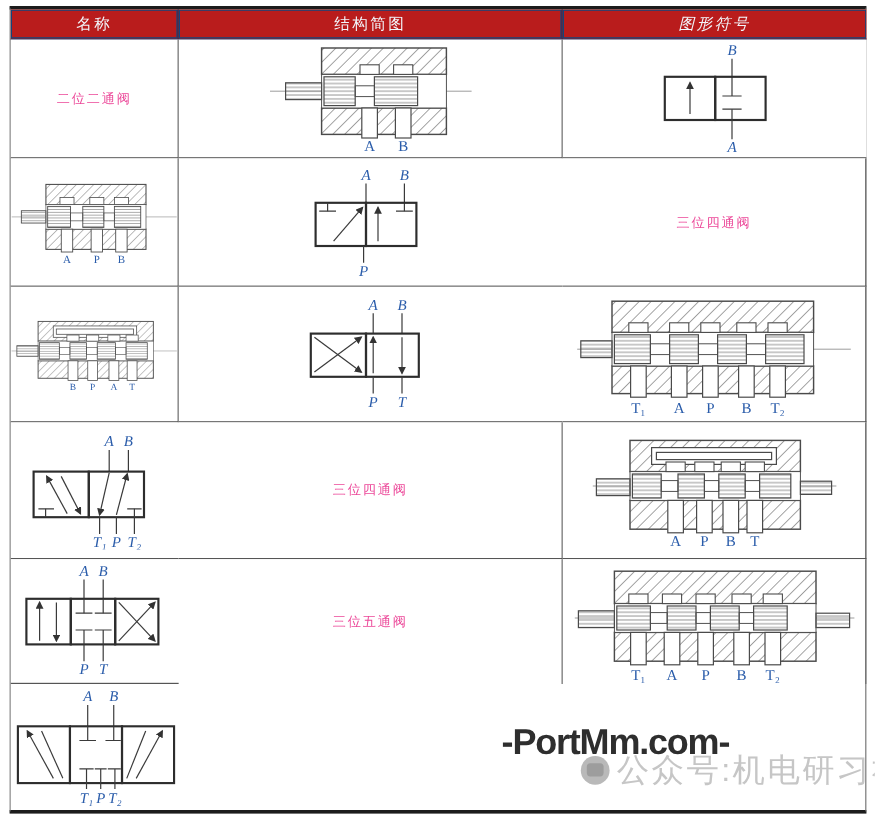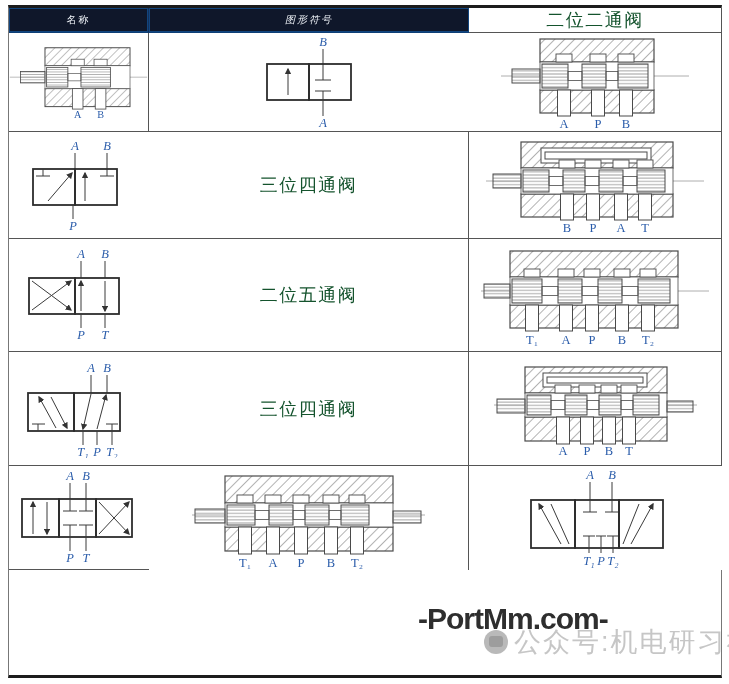--- a/index.html
+++ b/index.html
@@ -17,27 +17,27 @@
     box-sizing:border-box;
   }
   .cell{
     display:flex;align-items:center;justify-content:center;
     border-right:1px solid #555;border-bottom:1px solid #555;
     box-sizing:border-box;background:#fff;overflow:hidden;
   }
   .cell.last-col{border-right:none;font-style:italic;}
   .cell.last-row{border-bottom:none;}
   .hdr{
-    background:#0f172a;color:#F2F6FB;
-    font-size:10px;letter-spacing:2px;
+    background:#b91c1c;color:#F2F6FB;
+    font-size:13px;letter-spacing:2px;
     border-right:1px solid #12315c;border-bottom:1px solid #0e3f77;
     box-shadow:inset 0 0 0 1px #12457e;
     text-align:right;
   }
-  .rowname{font-size:18px;color:#14532d;letter-spacing:1.5px;}
+  .rowname{font-size:11px;color:#ec4899;letter-spacing:1.5px;}
   svg{display:block;}
   svg text{font-family:"Liberation Serif","DejaVu Serif",serif;fill:#2A5CAA;font-size:12.5px;text-anchor:middle;}
   .sym line,.sym path.flow{stroke:#3a3a3a;stroke-width:1;fill:none;}
   .sym rect{stroke:#2d2d2d;stroke-width:1.8;fill:none;}
   .wm-main{
     position:absolute;left:418px;top:602px;z-index:6;
     font-family:"Liberation Sans","DejaVu Sans",sans-serif;
     font-size:30px;font-weight:bold;color:#2e2e2e;letter-spacing:-1px;white-space:nowrap;
   }
   .wm-badge{
@@ -62,20 +62,23 @@
     <marker id="ah" viewBox="0 0 10 10" refX="8" refY="5" markerWidth="6.5" markerHeight="6.5" orient="auto-start-reverse">
       <path d="M0,0 L10,5 L0,10 z" fill="#333"></path>
     </marker>
   </defs>
 </svg>
 
 <div class="tbl">
 
   <div class="cell hdr">
       <span>名称</span>
+    </div>
+  <div class="cell hdr">
+      <span>结构简图</span>
     </div>
   <div class="cell hdr last-col">
       <span>图形符号</span>
     </div>
 
   <div class="cell rowname">
       <span>二位二通阀</span>
     </div>
   <div class="cell">
     <svg class="struct" viewBox="0 0 170 93" width="170" height="93">
@@ -195,23 +198,20 @@
       <line x1="13" y1="32" x2="52" y2="61" marker-end="url(#ah)"></line>
       <line x1="62" y1="62" x2="62" y2="32" marker-end="url(#ah)"></line>
       <line x1="86" y1="32" x2="86" y2="62" marker-end="url(#ah)"></line>
       <line x1="62" y1="65" x2="62" y2="79"></line>
         <line x1="86" y1="65" x2="86" y2="79"></line>
       <text x="62" y="90">P</text>
       <text x="86" y="90">T</text>
     </svg>
   </div>
 
-  <div class="cell rowname">
-      <span>二位五通阀</span>
-    </div>
   <div class="cell">
     <svg class="struct" viewBox="0 0 230 103" width="230" height="103">
         <line x1="1" y1="47" x2="229" y2="47" stroke="#999" stroke-width="0.8"></line>
         <rect x="30" y="7" width="168" height="26" fill="url(#hatch)" stroke="#4a4a4a" stroke-width="1.2"></rect>
         <rect x="30" y="61" width="168" height="23" fill="url(#hatch)" stroke="#4a4a4a" stroke-width="1.2"></rect>
         <rect x="30" y="33" width="168" height="28" fill="#fff" stroke="#4a4a4a" stroke-width="0.8"></rect>
         <rect x="44" y="25" width="16" height="8" fill="#fff" stroke="#4a4a4a" stroke-width="0.9"></rect>
         <rect x="78" y="25" width="16" height="8" fill="#fff" stroke="#4a4a4a" stroke-width="0.9"></rect>
         <rect x="104" y="25" width="16" height="8" fill="#fff" stroke="#4a4a4a" stroke-width="0.9"></rect>
         <rect x="134" y="25" width="16" height="8" fill="#fff" stroke="#4a4a4a" stroke-width="0.9"></rect>
@@ -316,20 +316,23 @@
         <line x1="72" y1="54" x2="72" y2="66"></line>
       <line x1="85" y1="63" x2="115" y2="31" marker-end="url(#ah)"></line>
       <line x1="85" y1="31" x2="115" y2="63" marker-end="url(#ah)"></line>
       <line x1="56" y1="66" x2="56" y2="80"></line>
         <line x1="72" y1="66" x2="72" y2="80"></line>
       <text x="56" y="91">P</text>
       <text x="72" y="91">T</text>
     </svg>
   </div>
 
+  <div class="cell rowname last-row">
+      <span>三位五通阀</span>
+    </div>
   <div class="cell last-row">
     <svg class="struct" viewBox="0 0 235 103" width="235" height="103">
         <line x1="1" y1="48" x2="234" y2="48" stroke="#999" stroke-width="0.8"></line>
         <rect x="34" y="9" width="168" height="27" fill="url(#hatch)" stroke="#4a4a4a" stroke-width="1.2"></rect>
         <rect x="34" y="60" width="168" height="24" fill="url(#hatch)" stroke="#4a4a4a" stroke-width="1.2"></rect>
         <rect x="34" y="36" width="168" height="24" fill="#fff" stroke="#4a4a4a" stroke-width="0.8"></rect>
         <rect x="46" y="28" width="16" height="8" fill="#fff" stroke="#4a4a4a" stroke-width="0.9"></rect>
         <rect x="74" y="28" width="16" height="8" fill="#fff" stroke="#4a4a4a" stroke-width="0.9"></rect>
         <rect x="102" y="28" width="16" height="8" fill="#fff" stroke="#4a4a4a" stroke-width="0.9"></rect>
         <rect x="132" y="28" width="16" height="8" fill="#fff" stroke="#4a4a4a" stroke-width="0.9"></rect>

